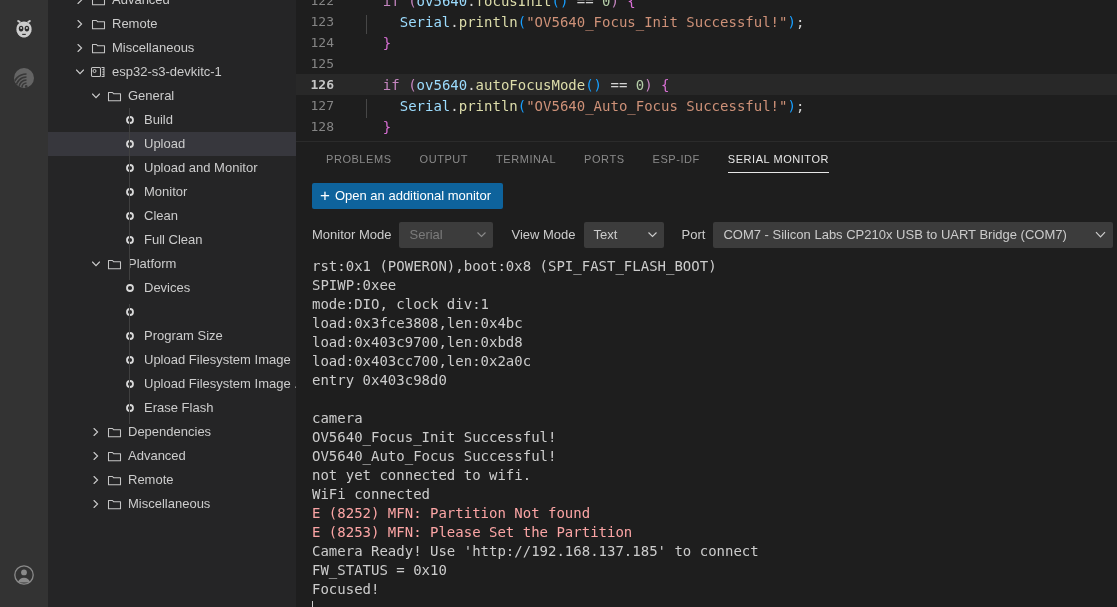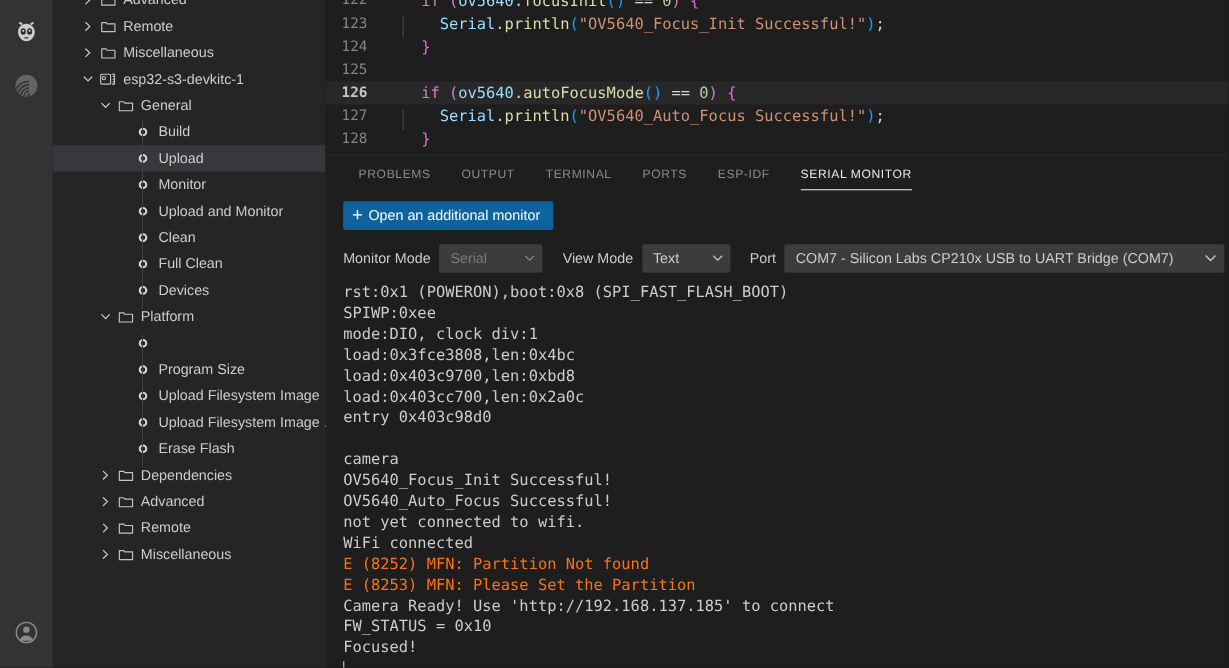--- a/index.html
+++ b/index.html
@@ -136,21 +136,21 @@
   .mon-out {
     flex: 1 1 auto; min-height: 0; overflow: hidden;
     background: #1e1e1e;
     font-family: "DejaVu Sans Mono", "Liberation Mono", monospace;
     font-size: 14px; line-height: 19px;
     color: #cccccc;
     padding: 4px 0 0 16px;
     white-space: pre;
   }
   .mon-line { height: 19px; }
-  .mon-line.err { color: #f97316; }
+  .mon-line.err { color: #fca5a5; }
   .mon-line.blank { height: 19px; }
   .caret-block {
     display: inline-block; width: 1px; height: 15px; background: #cccccc;
     vertical-align: text-bottom;
   }
 </style>
 </head>
 <body>
 
 <div id="app">
@@ -293,75 +293,75 @@
           <span class="tlabel">Upload</span>
         </div>
         <div class="trow">
           <div style="width: 56px; flex: 0 0 56px;"></div>
           <div class="twist"></div>
           <div class="tico">
             <svg width="12" height="12" viewBox="0 0 12 12">
               <circle cx="6" cy="6" r="3.0" fill="none" stroke="#d8d8d8" stroke-width="1.8"></circle>
             </svg>
           </div>
+          <span class="tlabel">Upload and Monitor</span>
+        </div>
+        <div class="trow">
+          <div style="width: 56px; flex: 0 0 56px;"></div>
+          <div class="twist"></div>
+          <div class="tico">
+            <svg width="12" height="12" viewBox="0 0 12 12">
+              <circle cx="6" cy="6" r="3.0" fill="none" stroke="#d8d8d8" stroke-width="1.8"></circle>
+            </svg>
+          </div>
           <span class="tlabel">Monitor</span>
         </div>
         <div class="trow">
           <div style="width: 56px; flex: 0 0 56px;"></div>
           <div class="twist"></div>
           <div class="tico">
             <svg width="12" height="12" viewBox="0 0 12 12">
               <circle cx="6" cy="6" r="3.0" fill="none" stroke="#d8d8d8" stroke-width="1.8"></circle>
             </svg>
           </div>
-          <span class="tlabel">Upload and Monitor</span>
-        </div>
-        <div class="trow">
-          <div style="width: 56px; flex: 0 0 56px;"></div>
-          <div class="twist"></div>
-          <div class="tico">
-            <svg width="12" height="12" viewBox="0 0 12 12">
-              <circle cx="6" cy="6" r="3.0" fill="none" stroke="#d8d8d8" stroke-width="1.8"></circle>
-            </svg>
-          </div>
           <span class="tlabel">Clean</span>
         </div>
         <div class="trow">
           <div style="width: 56px; flex: 0 0 56px;"></div>
           <div class="twist"></div>
           <div class="tico">
             <svg width="12" height="12" viewBox="0 0 12 12">
               <circle cx="6" cy="6" r="3.0" fill="none" stroke="#d8d8d8" stroke-width="1.8"></circle>
             </svg>
           </div>
           <span class="tlabel">Full Clean</span>
         </div>
         <div class="trow">
+          <div style="width: 40px; flex: 0 0 40px;"></div>
+          <div class="twist">
+            <svg width="12" height="12" viewBox="0 0 12 12">
+              <path d="M2.5 4 L6 7.6 L9.5 4" fill="none" stroke="#cccccc" stroke-width="1.1" stroke-linecap="round"></path>
+            </svg>
+          </div>
+          <div class="tico">
+            <svg width="15" height="15" viewBox="0 0 15 15">
+              <path d="M1.5 3.5h4l1 1.2h7v7h-12z" fill="none" stroke="#c5c5c5" stroke-width="1.05" stroke-linejoin="round"></path>
+            </svg>
+          </div>
+          <span class="tlabel">Platform</span>
+        </div>
+        <div class="trow">
           <div style="width: 56px; flex: 0 0 56px;"></div>
           <div class="twist"></div>
           <div class="tico">
             <svg width="12" height="12" viewBox="0 0 12 12">
               <circle cx="6" cy="6" r="3.0" fill="none" stroke="#d8d8d8" stroke-width="1.8"></circle>
             </svg>
           </div>
           <span class="tlabel">Devices</span>
-        </div>
-        <div class="trow">
-          <div style="width: 40px; flex: 0 0 40px;"></div>
-          <div class="twist">
-            <svg width="12" height="12" viewBox="0 0 12 12">
-              <path d="M2.5 4 L6 7.6 L9.5 4" fill="none" stroke="#cccccc" stroke-width="1.1" stroke-linecap="round"></path>
-            </svg>
-          </div>
-          <div class="tico">
-            <svg width="15" height="15" viewBox="0 0 15 15">
-              <path d="M1.5 3.5h4l1 1.2h7v7h-12z" fill="none" stroke="#c5c5c5" stroke-width="1.05" stroke-linejoin="round"></path>
-            </svg>
-          </div>
-          <span class="tlabel">Platform</span>
         </div>
         <div class="trow">
           <div style="width: 56px; flex: 0 0 56px;"></div>
           <div class="twist"></div>
           <div class="tico">
             <svg width="12" height="12" viewBox="0 0 12 12">
               <circle cx="6" cy="6" r="3.0" fill="none" stroke="#d8d8d8" stroke-width="1.8"></circle>
             </svg>
           </div>
         </div>

